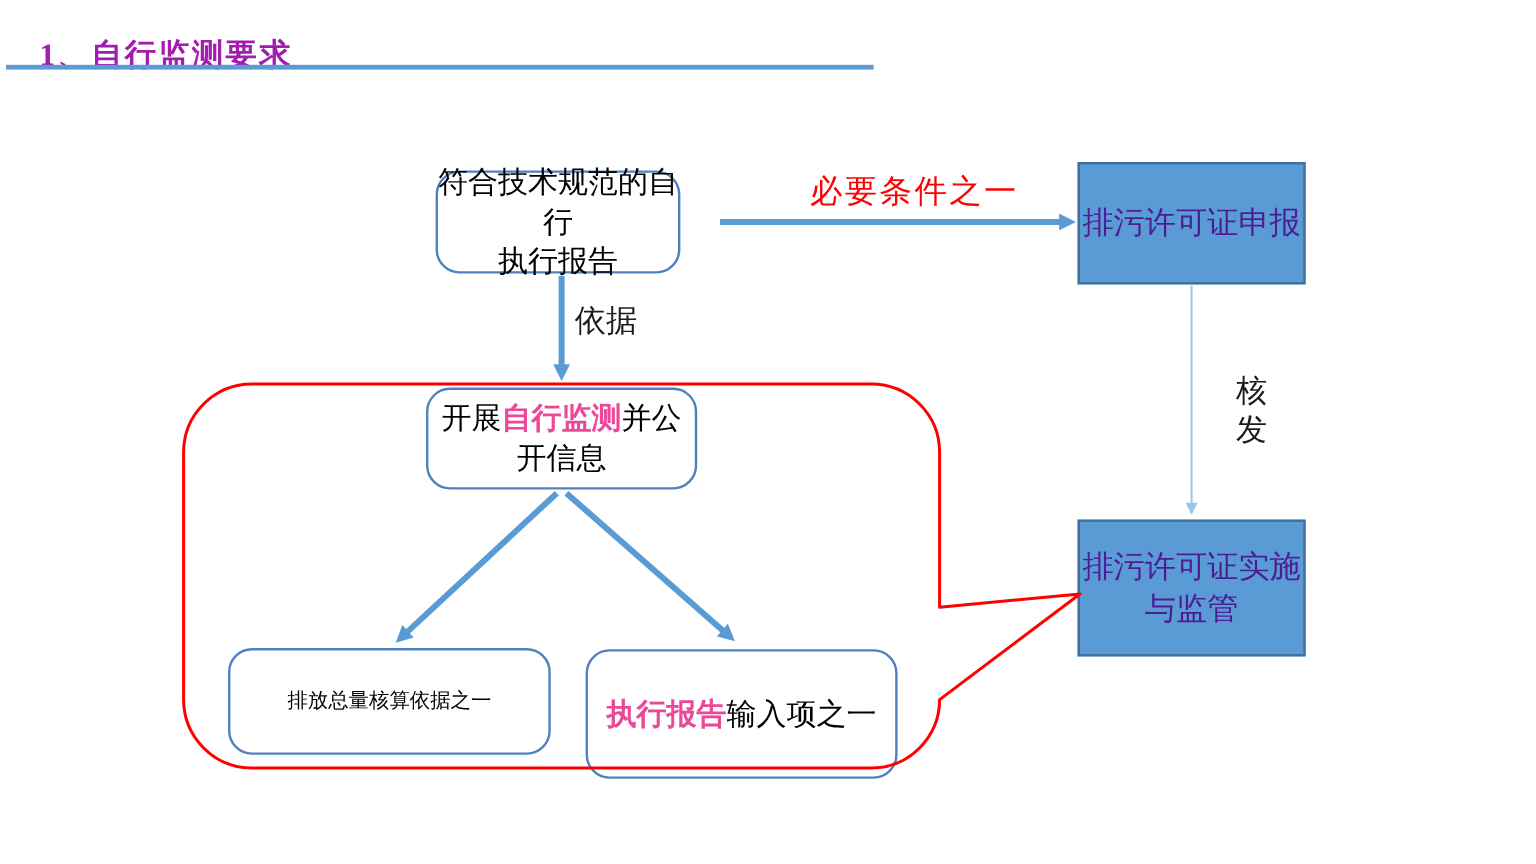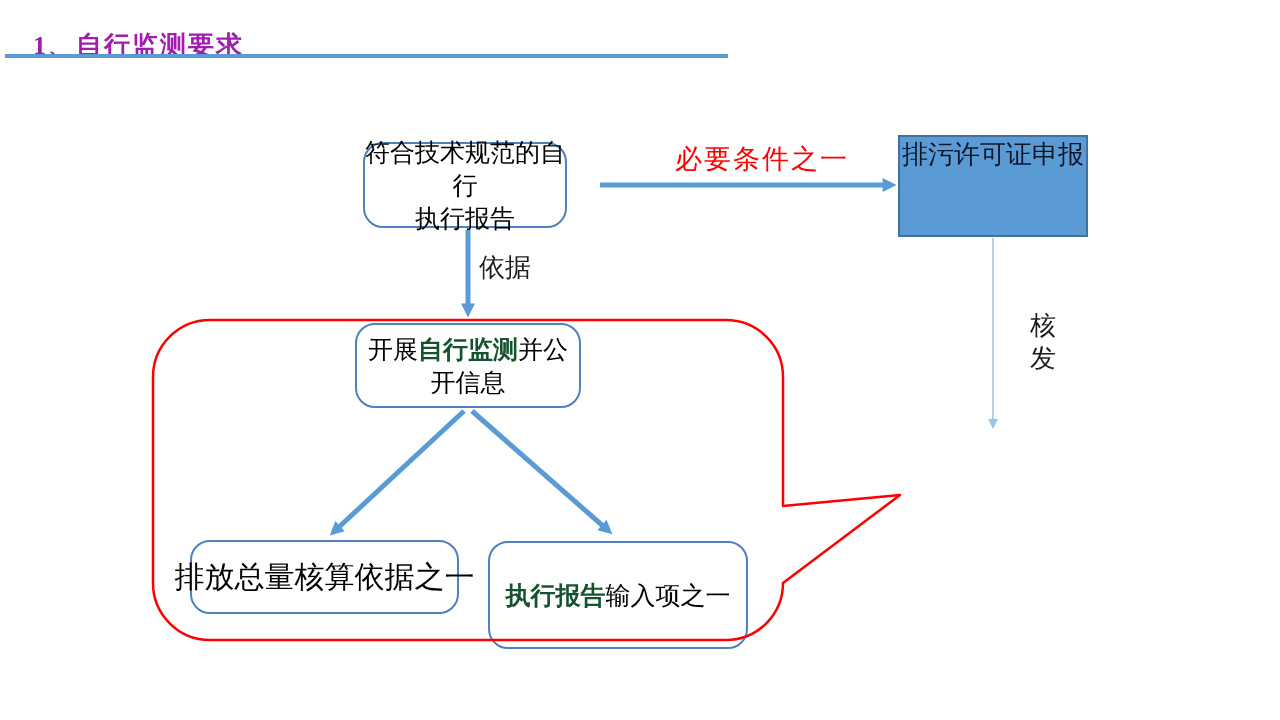--- a/index.html
+++ b/index.html
@@ -17,31 +17,31 @@
     background:#5B9BD5;
   }
   .rbox {
     position:absolute; background:#fff; border:2px solid #4F81BD;
     border-radius:20px; display:flex; flex-direction:column;
     align-items:center; justify-content:center; text-align:center;
     font-size:25px; color:#000; line-height:1.32; box-sizing:border-box;
   }
   #box-plan    { left:339px; top:142px; width:204px; height:86px;margin-left:24px; }
   #box-carry   { left:355px; top:323px; width:226px; height:85px; padding:0 8px; }
-  #box-total   { left:190px; top:540px; width:269px; height:74px; font-size:30px; white-space:nowrap; }
+  #box-total   { left:190px; top:540px; width:269px; height:89px; font-size:17px; white-space:nowrap; }
   #box-report  { left:488px; top:541px; width:260px; height:108px; white-space:nowrap; }
   .bluebox {
     position:absolute; background:#5B9BD5; border:2px solid #41719C;
-    color:#0f172a; display:flex; flex-direction:column; align-items:center;
-    justify-content:flex-start; text-align:center; font-size:26px;
+    color:#4c1d95; display:flex; flex-direction:column; align-items:center;
+    justify-content:center; text-align:center; font-size:26px;
     line-height:1.35; box-sizing:border-box;
   }
   #box-declare   { left:898px; top:135px; width:190px; height:102px; white-space:nowrap; }
   #box-implement { left:898px; top:433px; width:190px; height:114px; }
-  .red-em { color:#14532d; font-weight:bold; }
+  .red-em { color:#ec4899; font-weight:bold; }
   .lbl-necessary {
     position:absolute; left:664px; top:141px; width:196px; text-align:center;
     font-family:"Liberation Serif", serif; font-size:27px; color:#FF0000;
     letter-spacing:2px; white-space:nowrap;
   }
   .lbl-basis {
     position:absolute; left:479px; top:250px;
     font-family:Liberation Serif, serif; font-size:26px; color:#1a1a1a;
     white-space:nowrap;
   }
@@ -81,20 +81,24 @@
   <div class="rbox" id="box-report">
     <div>
       <span class="red-em">执行报告</span><span>输入项之一</span>
     </div>
   </div>
 
   <div class="bluebox" id="box-declare">
     <div>排污许可证申报</div>
   </div>
 
+  <div class="bluebox" id="box-implement">
+    <div>排污许可证实施</div>
+    <div>与监管</div>
+  </div>
 
   <div class="lbl-necessary">必要条件之一</div>
   <div class="lbl-basis">依据</div>
   <div class="lbl-issue">核发</div>
 
   <svg class="arrow-layer" width="1280" height="720" viewBox="0 0 1280 720" xmlns="http://www.w3.org/2000/svg">
     <defs>
       <marker id="mBlue" viewBox="0 0 10 10" refX="1" refY="5" markerWidth="15" markerHeight="14" orient="auto" markerUnits="userSpaceOnUse">
         <path d="M0 0 L10 5 L0 10 Z" fill="#5B9BD5"></path>
       </marker>

